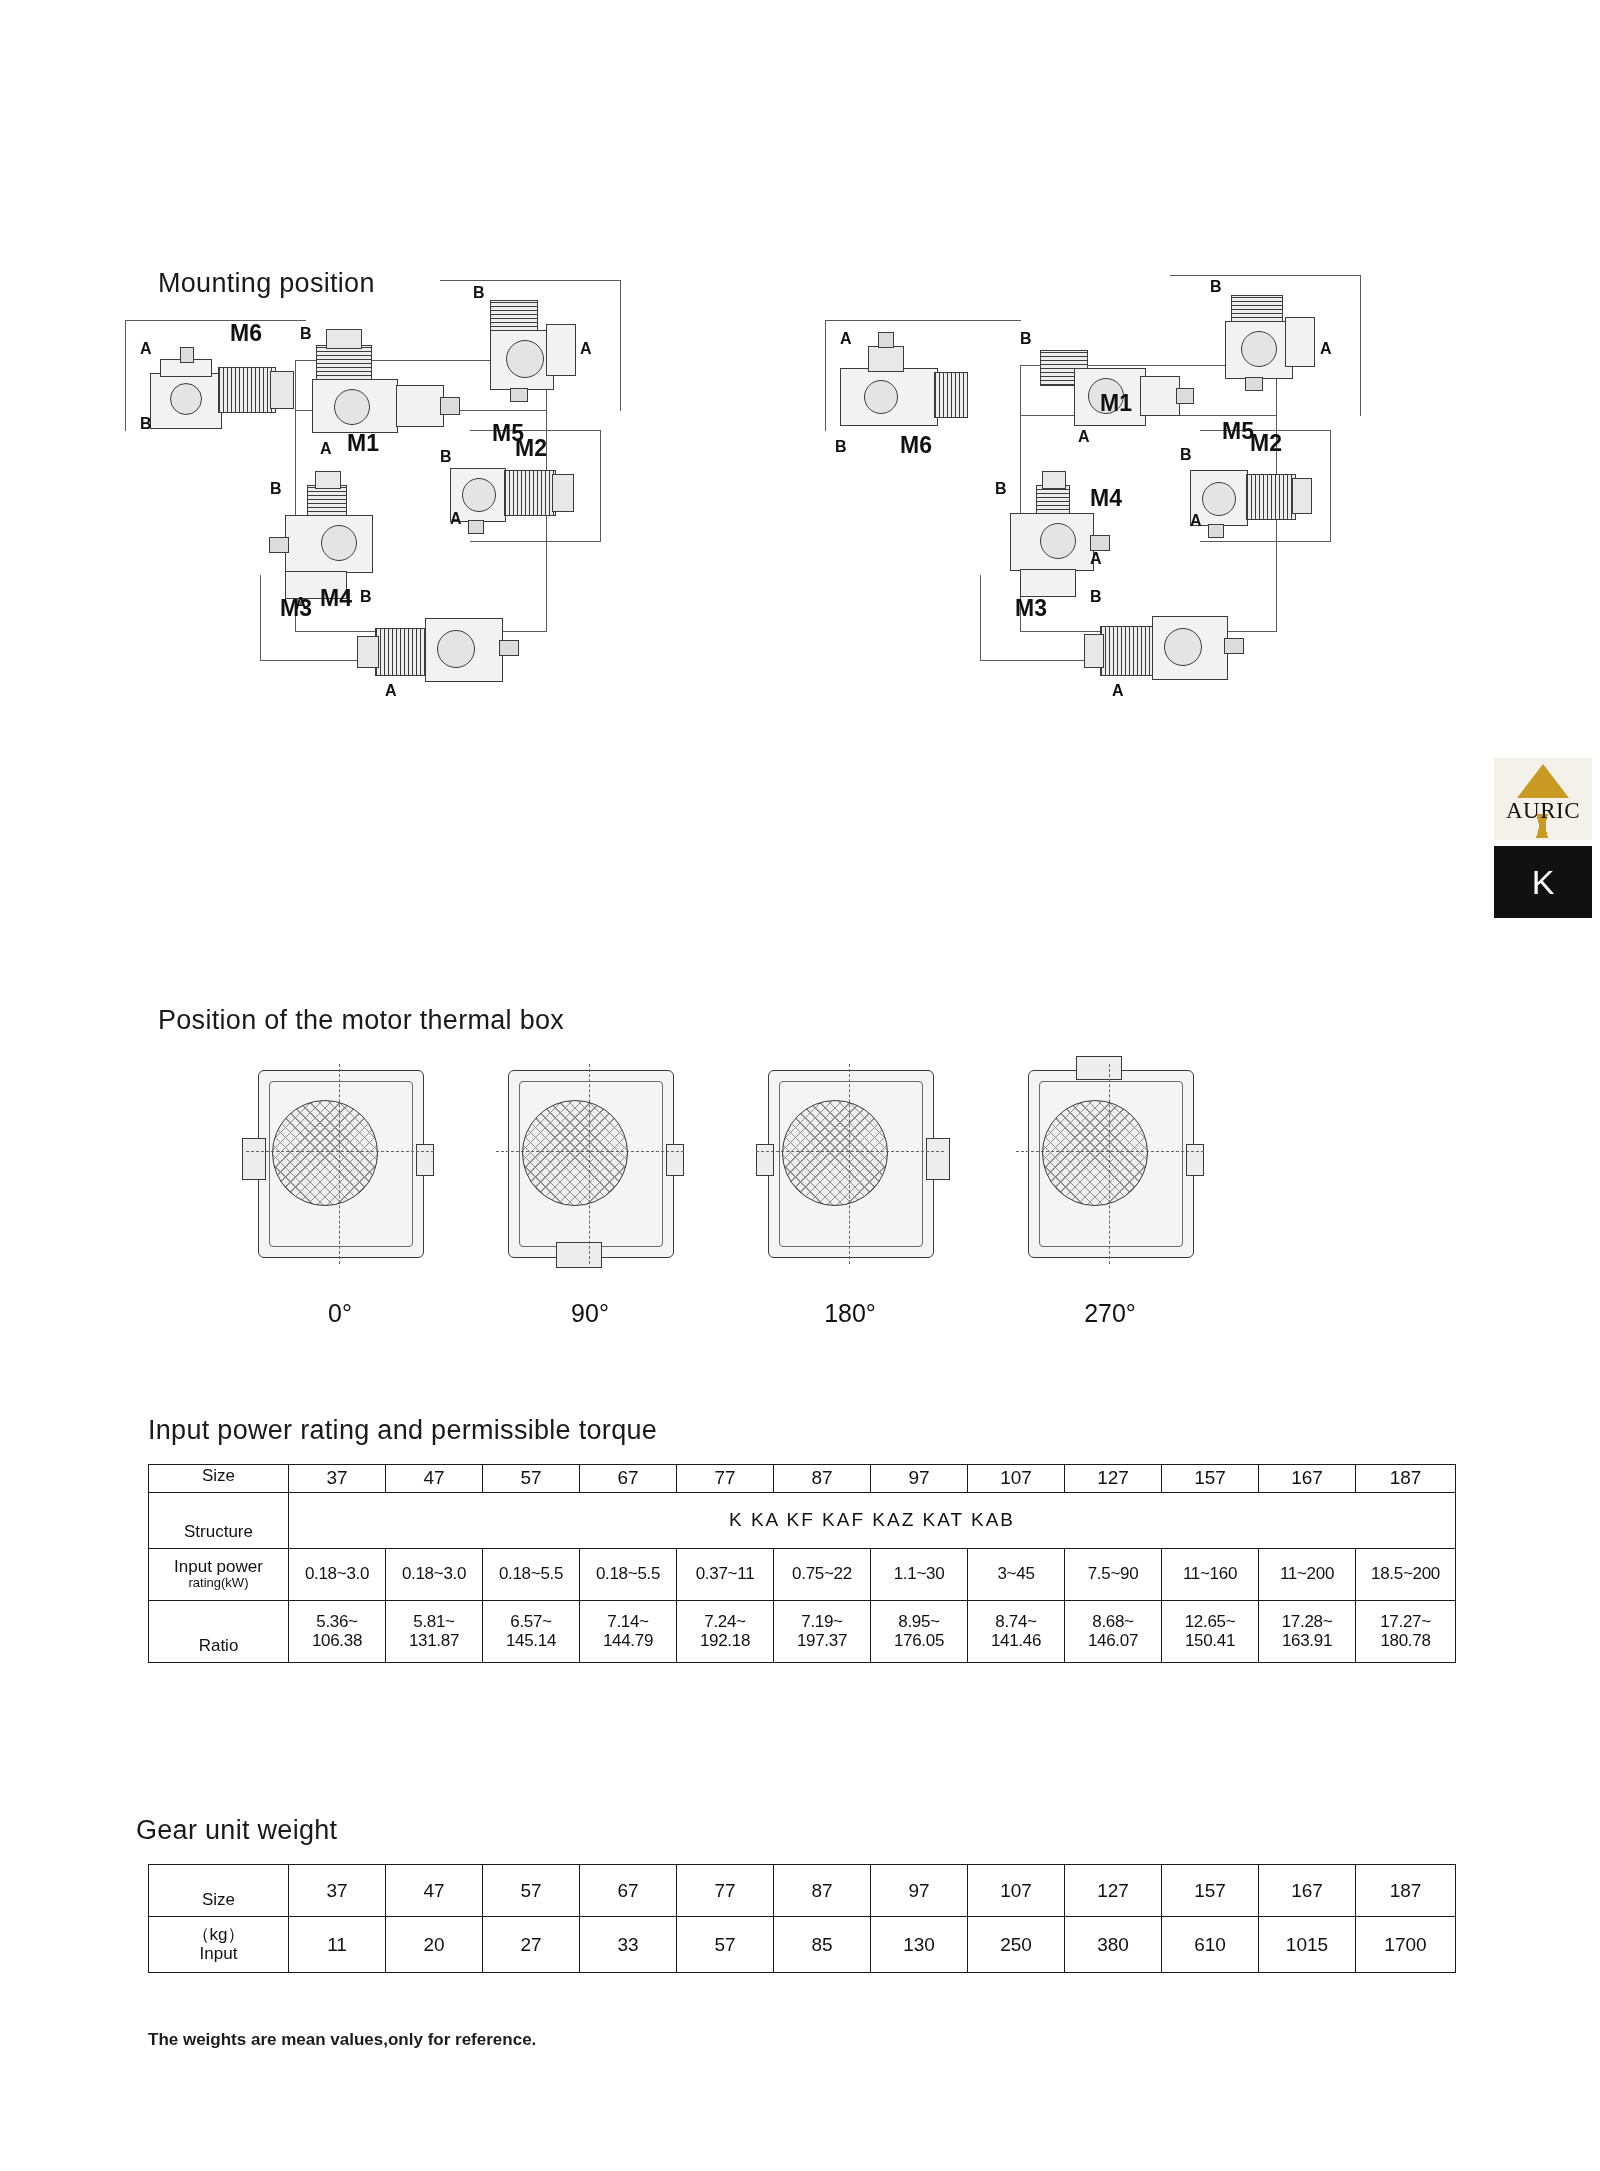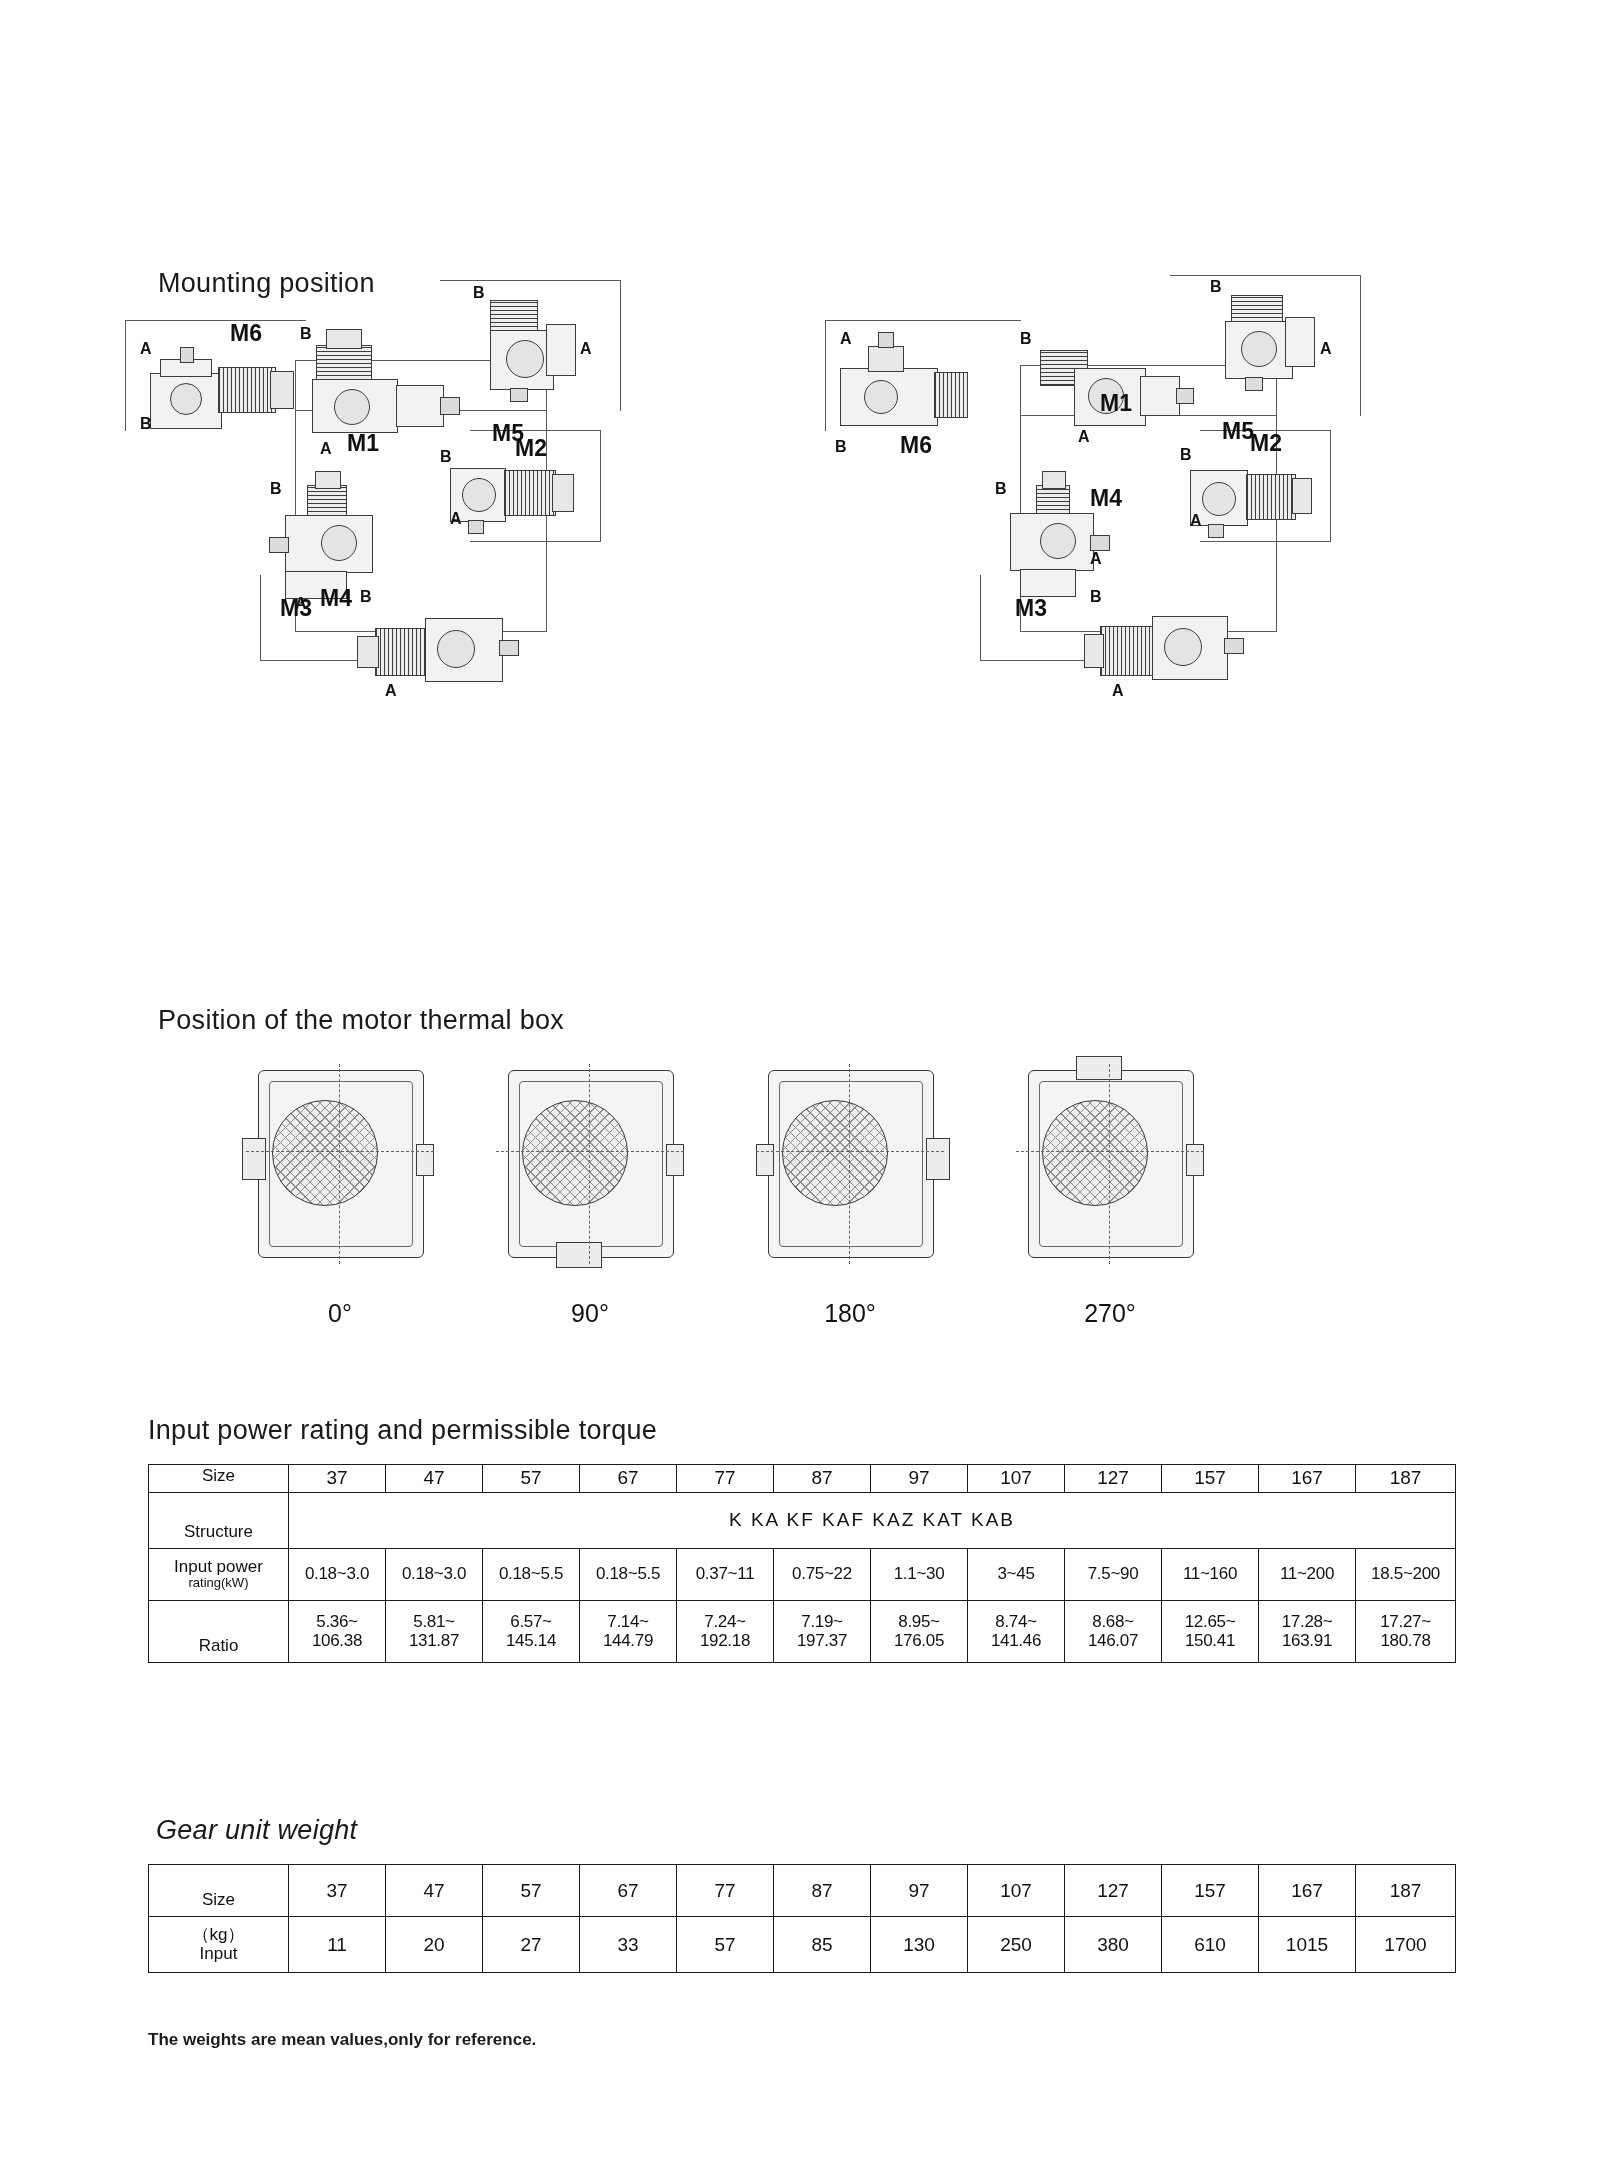--- a/index.html
+++ b/index.html
@@ -27,21 +27,21 @@
     position: absolute;
     font-size: 27px;
     font-weight: 400;
     letter-spacing: 0.3px;
     color: #1a1a1a;
     white-space: nowrap;
   }
   #title-mounting { left: 158px; top: 268px; }
   #title-thermal  { left: 158px; top: 1005px; }
   #title-power    { left: 148px; top: 1415px; }
-  #title-weight   { left: 156px; top: 1815px; font-style: italic; }
+  #title-weight   { left: 136px; top: 1815px; }
 
   .footnote {
     position: absolute;
     left: 148px;
     top: 2030px;
     font-size: 17px;
     font-weight: bold;
     color: #1c1c1c;
   }
 
@@ -424,20 +424,28 @@
       <div class="motor" style="left:-16px;top:24px; width:18px; height:32px;"></div>
       <div class="body" style="left:52px; top:6px;  width:74px; height:62px;"></div>
       <div class="disc" style="left:64px; top:18px; width:36px; height:36px;"></div>
       <div class="shaft" style="left:124px;top:28px; width:18px; height:14px;"></div>
     </div>
     <div class="slabel" style="left:240px; top:268px;">B</div>
     <div class="slabel" style="left:262px; top:362px;">A</div>
     <div class="mlabel" style="left:165px; top:275px;">M3</div>
   </div>
 
+  <div id="logo-block">
+    <div id="logo-top">
+      <div id="logo-mark"></div>
+      <div id="logo-rays"></div>
+      <div id="logo-word">AURIC</div>
+    </div>
+    <div id="logo-bottom">K</div>
+  </div>
 
   <div class="section-title" id="title-thermal">Position of the motor thermal box</div>
 
   <div id="thermal-row">
 
     <div class="thermal-item" style="left:90px; top:0;">
       <div class="tb-frame"></div>
       <div class="tb-circle"></div>
       <div class="tb-box" style="left:2px; top:68px; width:22px; height:40px;"></div>
       <div class="tb-box" style="left:176px; top:74px; width:16px; height:30px;"></div>

